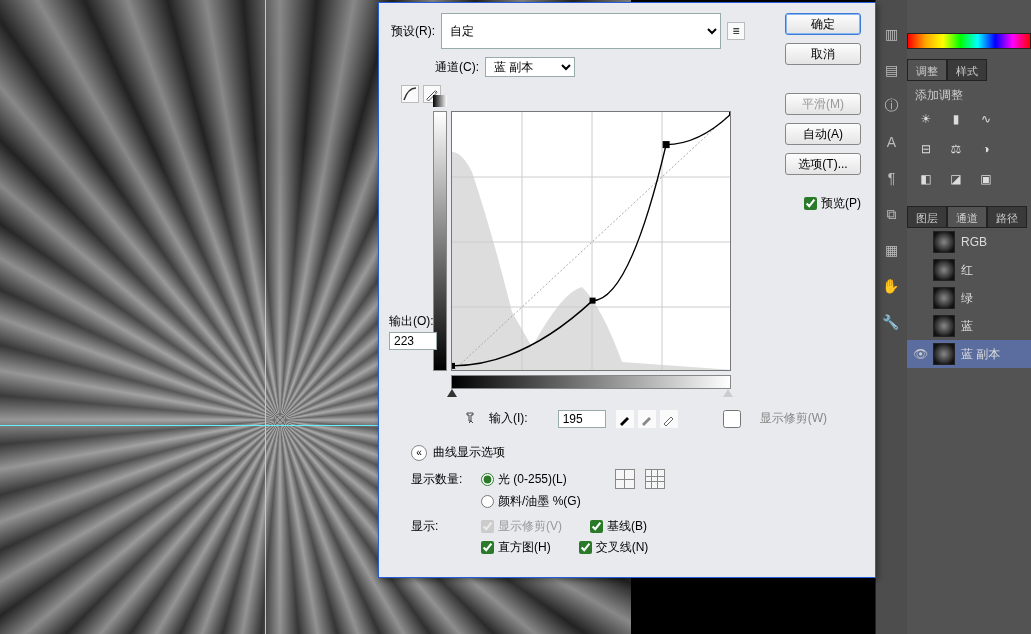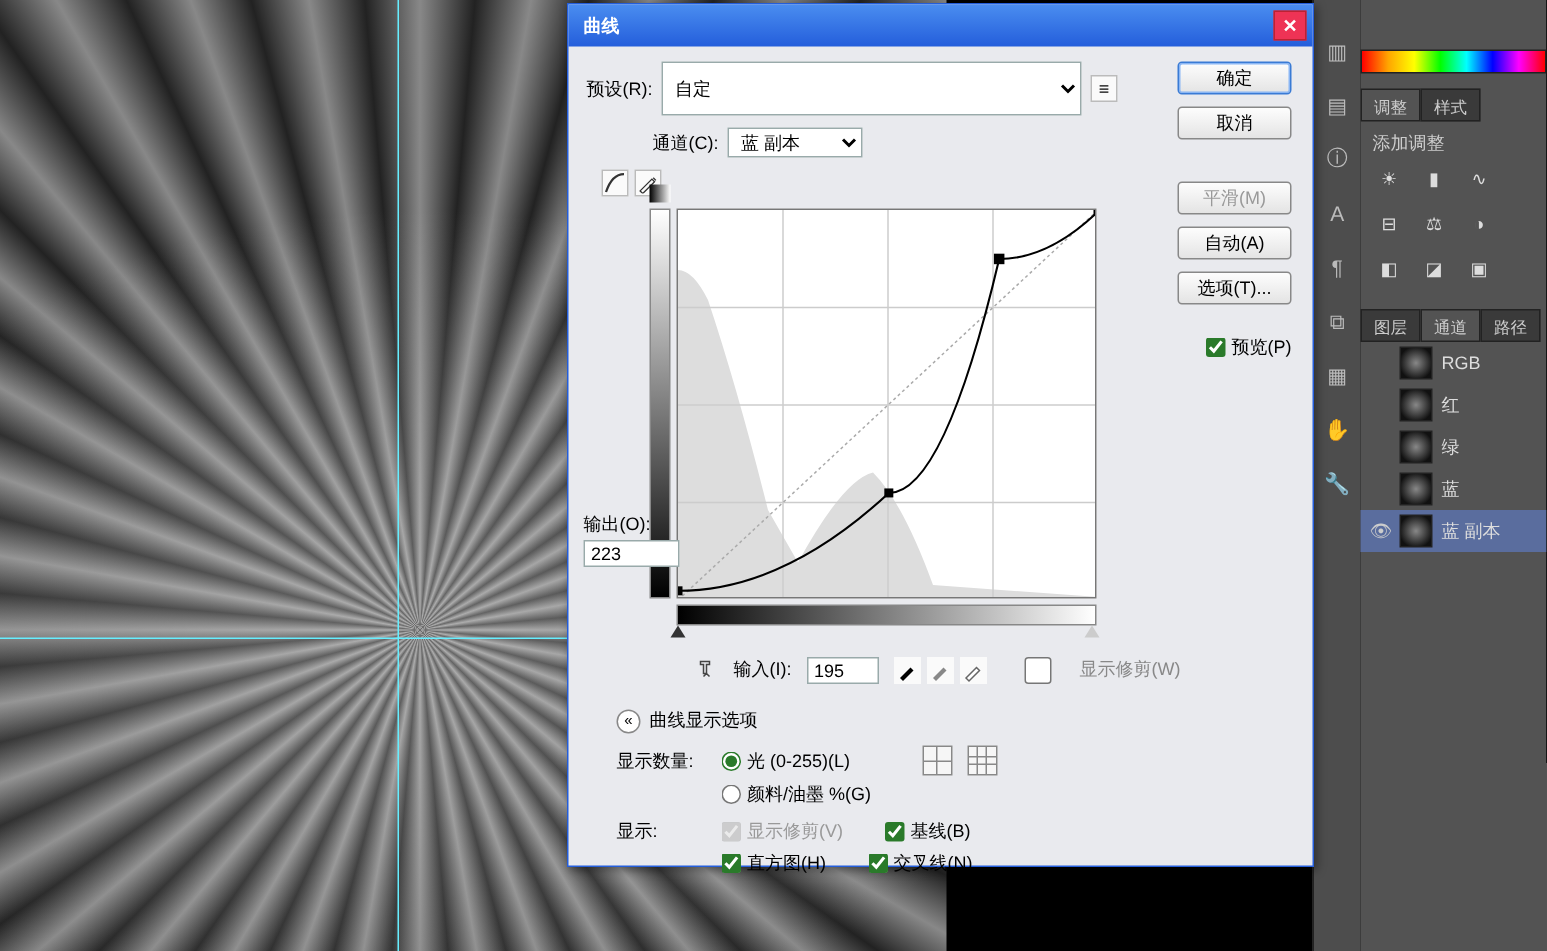--- a/index.html
+++ b/index.html
@@ -63,24 +63,24 @@
 .curve-diag { stroke:#aaa; stroke-width:1; stroke-dasharray:2 2; }
 .curve-line { stroke:#000; stroke-width:1.4; fill:none; }
 .histo { fill:#ddd; stroke:none; }
 .handle { fill:#000; }
 .grad-h { width:280px; height:14px; margin-top:4px; background:linear-gradient(to right,#000,#fff); border:1px solid #888; }
 .slider-tri { width:280px; position:relative; height:10px; }
 .tri { position:absolute; width:0; height:0; border-left:5px solid transparent; border-right:5px solid transparent; border-bottom:8px solid #333; top:0; }
 
 .io-box { position:absolute; left:10px; top:310px; width:56px; }
 .io-box .lbl { display:block; margin-bottom:2px; }
-.io-box input { width:64px; height:18px; }
+.io-box input { width:48px; height:18px; }
 
 .input-row { margin-left:72px; margin-top:10px; display:flex; align-items:center; gap:10px; }
-.input-row input { width:48px; height:18px; }
+.input-row input { width:48px; height:18px;margin-left:20px; }
 .eyedrops { display:flex; gap:4px; }
 .eyedrops .mini-ic { border:none; }
 
 .collapse-row { display:flex; align-items:center; gap:6px; margin:16px 0 8px 20px; }
 .collapse-btn { width:16px; height:16px; border:1px solid #888; border-radius:9px; background:#fff; display:flex; align-items:center; justify-content:center; font-size:10px; }
 
 .opt-row { display:flex; align-items:center; gap:10px; margin:4px 0 4px 20px; }
 .opt-label { width:60px; }
 .grid-ic { width:20px; height:20px; border:1px solid #888; display:inline-block; background:
   linear-gradient(#888,#888) 50% 0/1px 100% no-repeat,
@@ -163,24 +163,20 @@
     </div>
     <div class="chan-row sel">
       <span class="chan-eye">👁</span>
       <span class="chan-thumb"></span>
       <span>蓝 副本</span>
     </div>
   </div>
 </div>
 
 <div class="dialog">
-  <div class="dlg-title">
-    <span>曲线</span>
-    <span class="dlg-close">✕</span>
-  </div>
   <div class="dlg-body">
 
     <div class="btn-col">
       <button class="btn def">确定</button>
       <button class="btn">取消</button>
       <div style="height:12px"></div>
       <button class="btn disabled">平滑(M)</button>
       <button class="btn">自动(A)</button>
       <button class="btn">选项(T)...</button>
       <label class="chk" style="margin-top:12px;">

